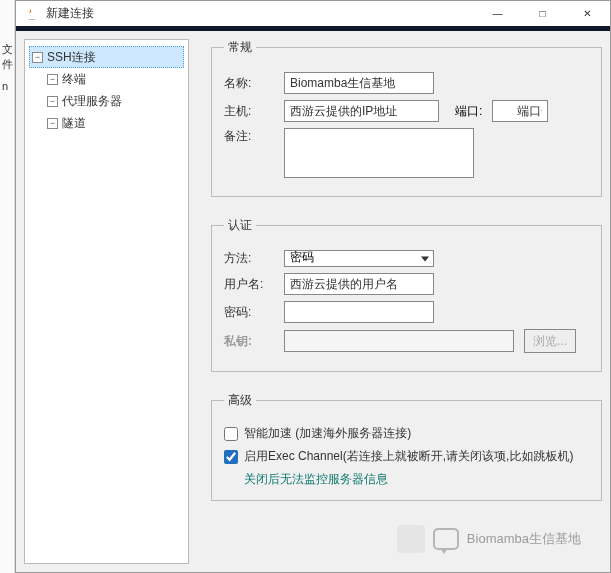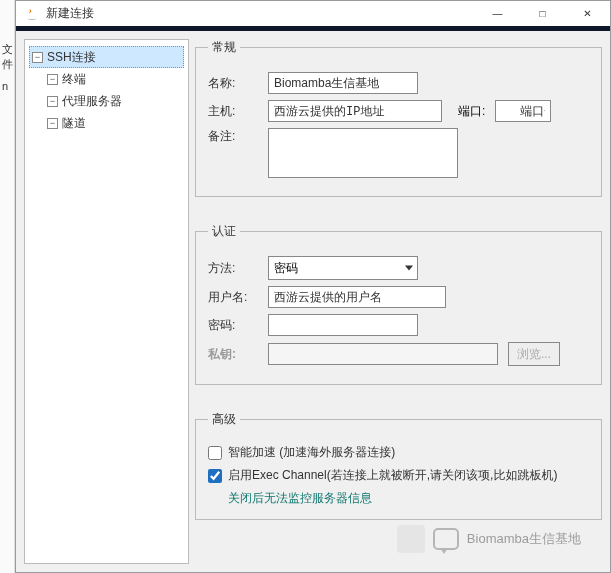--- a/index.html
+++ b/index.html
@@ -86,24 +86,24 @@
     align-items: center; justify-content: center;
     font-size: 9px;
     line-height: 1;
     margin-right: 4px;
     color: #555;
     background: #fff;
   }
   .indent-1 { padding-left: 18px; }
   .main-panel {
     flex: 1;
-    margin: 8px 8px 8px 0;
+    margin: 8px 8px 8px 16px;
     display: flex;
     flex-direction: column;
-    gap: 26px;
+    gap: 20px;
     overflow: auto;
   }
   fieldset.group {
     border: 1px solid #bbb;
     border-radius: 0;
     padding: 10px 12px 12px 12px;
     margin: 0;
     background: #f0f0f0;
   }
   fieldset.group > legend {
@@ -142,23 +142,23 @@
     font-size: 12px;
     resize: none;
     outline: none;
     height: 50px;
     width: 190px;
   }
   .select-wrap {
     position: relative;
     background: #fff;
     border: 1px solid #888;
-    height: 24px;
+    height: 17px;
     display: inline-flex;
-    align-items: center;
+    align-items: flex-end;
     padding: 0 8px 0 5px;
   }
   .select-wrap .caret {
     position: absolute;
     right: 4px; top: 50%;
     transform: translateY(-50%);
     width: 0; height: 0;
     border-left: 4px solid transparent;
     border-right: 4px solid transparent;
     border-top: 5px solid #333;
@@ -276,42 +276,42 @@
     <div class="main-panel">
 
       <fieldset class="group">
         <legend>常规</legend>
         <div class="form-row">
           <span class="form-label">名称:</span>
           <input type="text" style="width: 150px;" value="Biomamba生信基地">
         </div>
         <div class="form-row">
           <span class="form-label">主机:</span>
-          <input type="text" style="width: 174px; font-family: Liberation Mono, monospace;" value="西游云提供的IP地址">
+          <input type="text" style="width: 155px;" value="西游云提供的IP地址">
           <span style="margin-left:6px;">端口:</span>
           <input type="text" style="width: 56px; padding-left: 24px;" value="端口号">
         </div>
         <div class="form-row top">
           <span class="form-label">备注:</span>
           <textarea style=""></textarea>
         </div>
       </fieldset>
 
       <fieldset class="group">
         <legend>认证</legend>
         <div class="form-row">
           <span class="form-label">方法:</span>
           <div class="select-wrap" style="width:150px">
             <span>密码</span>
             <span class="caret"></span>
           </div>
         </div>
         <div class="form-row">
           <span class="form-label">用户名:</span>
-          <input type="text" style="width: 178px;" value="西游云提供的用户名">
+          <input type="text" style="width: 150px;" value="西游云提供的用户名">
         </div>
         <div class="form-row">
           <span class="form-label">密码:</span>
           <input type="password" style="width: 150px;" value="">
         </div>
         <div class="form-row">
           <span class="form-label disabled">私钥:</span>
           <input type="text" disabled="" style="width: 230px; background: rgb(245, 245, 245); color: rgb(170, 170, 170);" value="">
           <button class="btn" disabled="">浏览...</button>
         </div>

